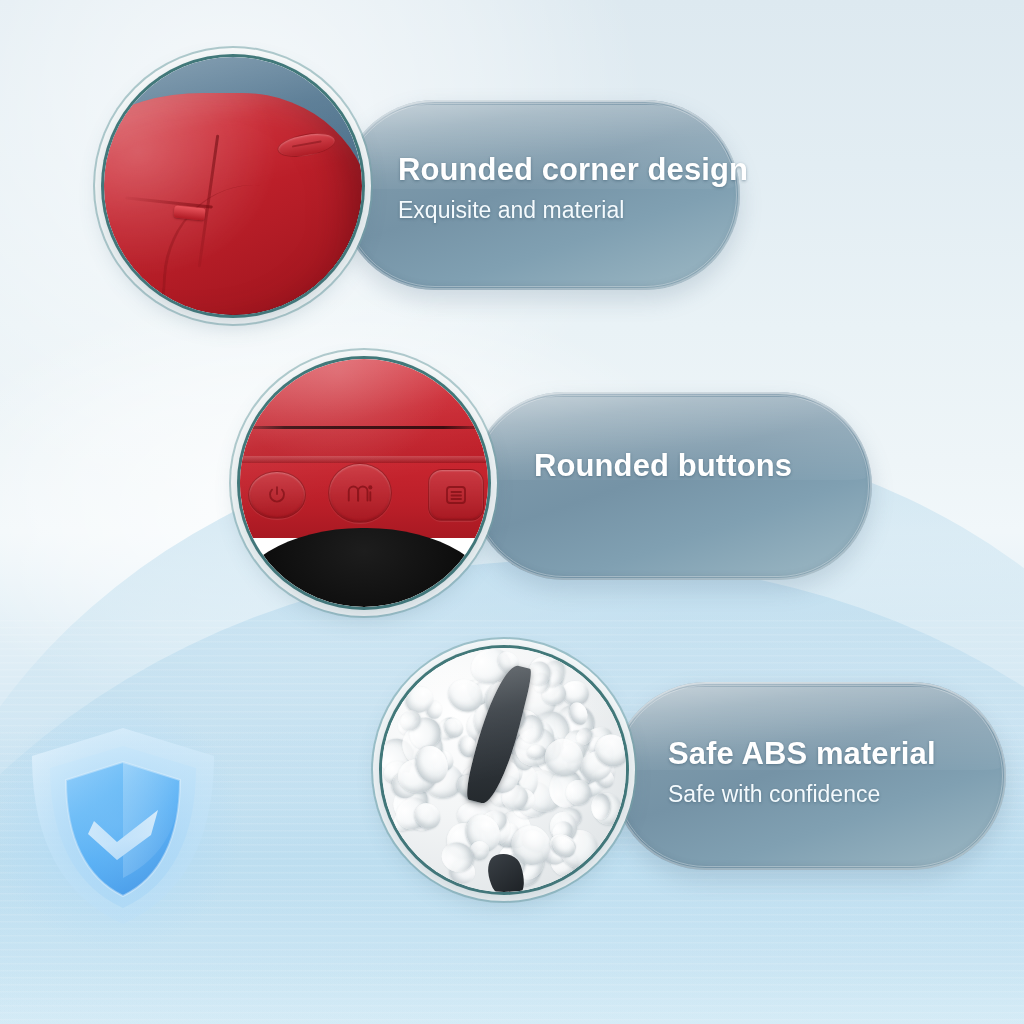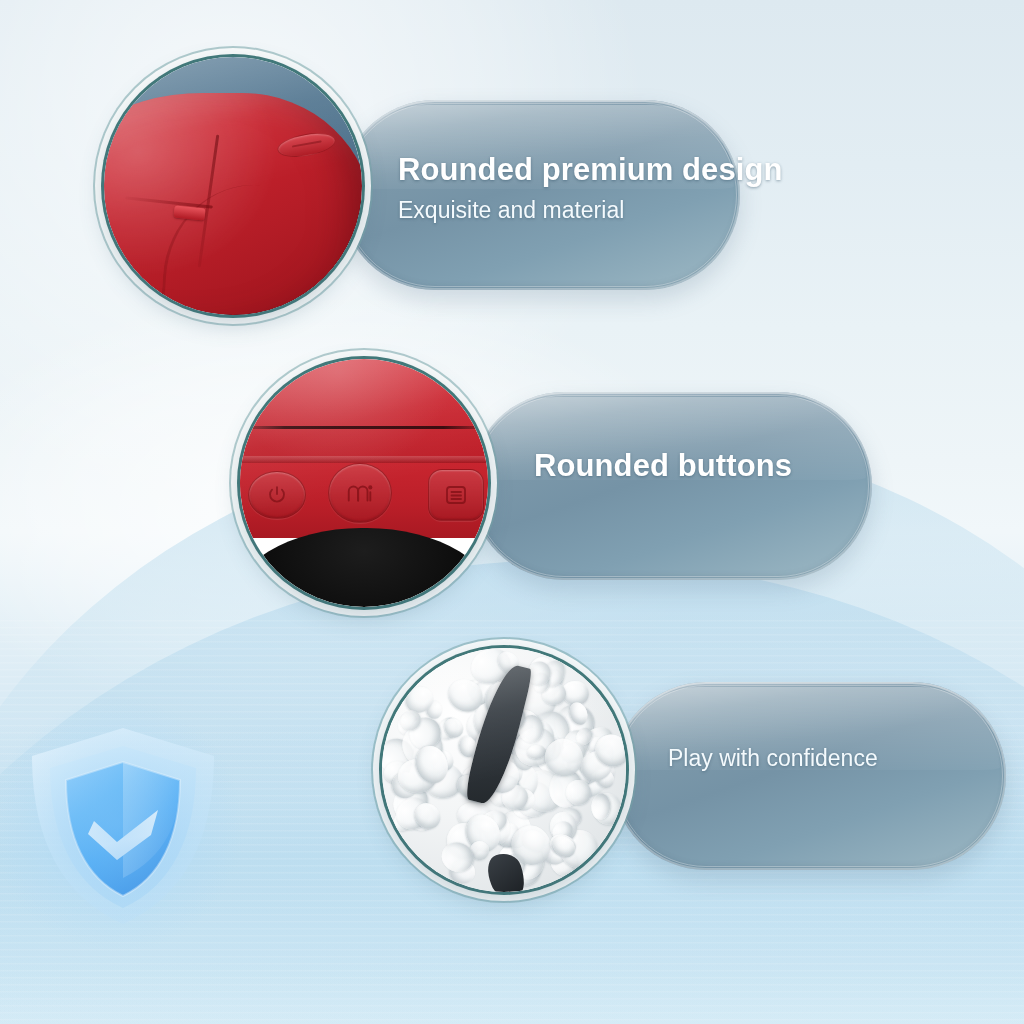--- a/index.html
+++ b/index.html
@@ -299,21 +299,21 @@
   <div class="bg-wave"></div>
   <div class="bg-wave2"></div>
   <div class="bg-bottom-tint"></div>
   <div class="bg-streaks"></div>
 
   <div class="feature">
     <div class="pill" style="left:340px; top:100px; width:400px; height:190px;">
       <div class="pill-edge"></div>
     </div>
     <div class="pill-text" style="left:398px; top:152px; width:330px;">
-      <div class="pill-title">Rounded premium design</div>
+      <div class="pill-title">Rounded corner design</div>
       <div class="pill-sub">Exquisite and material</div>
     </div>
 
     <div class="circle" style="left:104px; top:57px; width:258px; height:258px;">
       <div class="circle-inner">
         <div class="c1-bg"></div>
         <div class="c1-black"></div>
         <div class="c1-body">
           <div class="c1-curve"></div>
         </div>
@@ -371,21 +371,22 @@
       </div>
       <div class="circle-gloss"></div>
     </div>
   </div>
 
   <div class="feature">
     <div class="pill" style="left:612px; top:682px; width:394px; height:188px;">
       <div class="pill-edge"></div>
     </div>
     <div class="pill-text" style="left:668px; top:736px; width:330px;">
-      <div class="pill-sub">Play with confidence</div>
+      <div class="pill-title">Safe ABS material</div>
+      <div class="pill-sub">Safe with confidence</div>
     </div>
 
     <div class="circle" style="left:382px; top:648px; width:244px; height:244px;">
       <div class="circle-inner">
         <div class="c3-bg"></div>
         <div class="c3-dark-curve"></div>
         <div class="c3-dark-blob"></div>
         <div id="pellet-field">
             <div class="pellet" style="left: 206.121px; top: 111.324px; width: 28.4057px; height: 22.8493px; transform: rotate(43.8187deg); opacity: 0.86;"></div>
             <div class="pellet" style="left: 154.755px; top: 85.9416px; width: 41.2493px; height: 30.0791px; transform: rotate(63.1831deg); opacity: 0.96;"></div>

